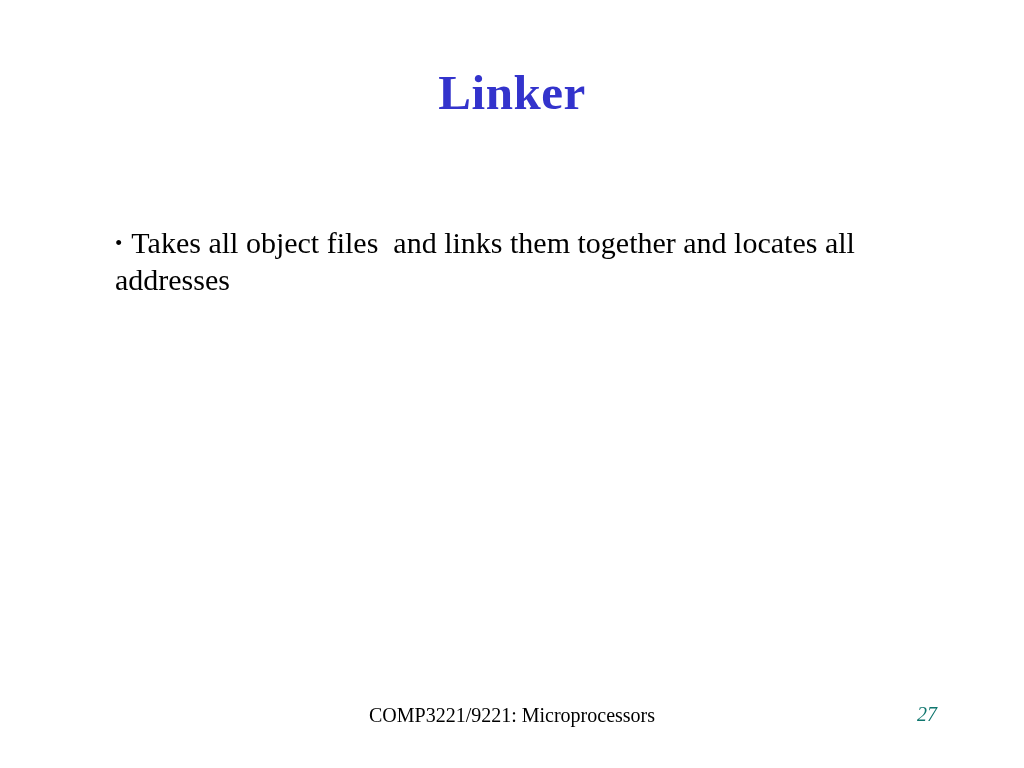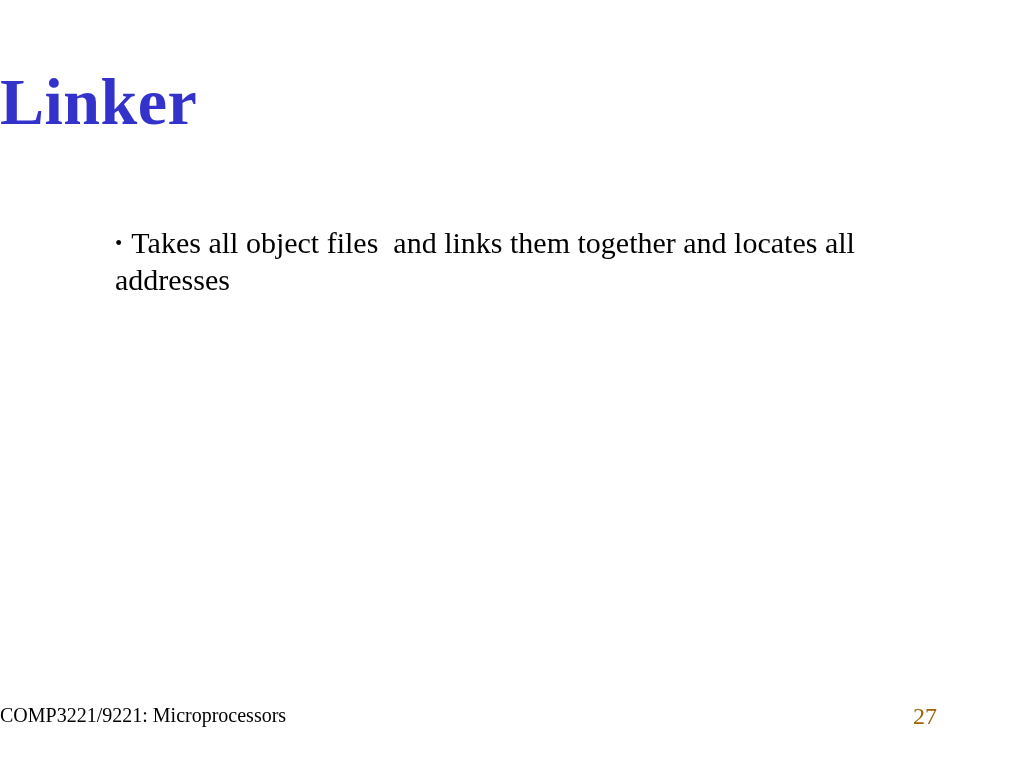--- a/index.html
+++ b/index.html
@@ -14,22 +14,22 @@
     background: #ffffff;
     overflow: hidden;
     font-family: "Liberation Serif", serif;
   }
   .title {
     position: absolute;
     top: 64px;
     left: 0;
     width: 100%;
     margin: 0;
-    text-align: left;
-    font-size: 66px;
+    text-align: center;
+    font-size: 49px;
     font-weight: bold;
     color: #3333cc;
     letter-spacing: 0.5px;
   }
   .content {
     position: absolute;
     left: 103px;
     top: 212px;
     width: 822px;
   }
@@ -54,30 +54,32 @@
     font-size: 30px;
   }
   .btext {
     white-space: pre-wrap;
   }
   .footer {
     position: absolute;
     left: 0;
     width: 100%;
     top: 703px;
+    text-align: center;
     font-size: 20px;
     line-height: 1.22;
     color: #000000;
   }
   .pagenum {
     position: absolute;
     top: 703px;
     right: 87px;
-    font-size: 24px;
-    color: #a16207;
+    font-size: 20px;
+    color: #0f766e;
+    font-style: italic;
   }
 </style>
 </head>
 <body>
 
 <div class="slide">
 
   <h1 class="title">Linker</h1>
 
   <div class="content">

